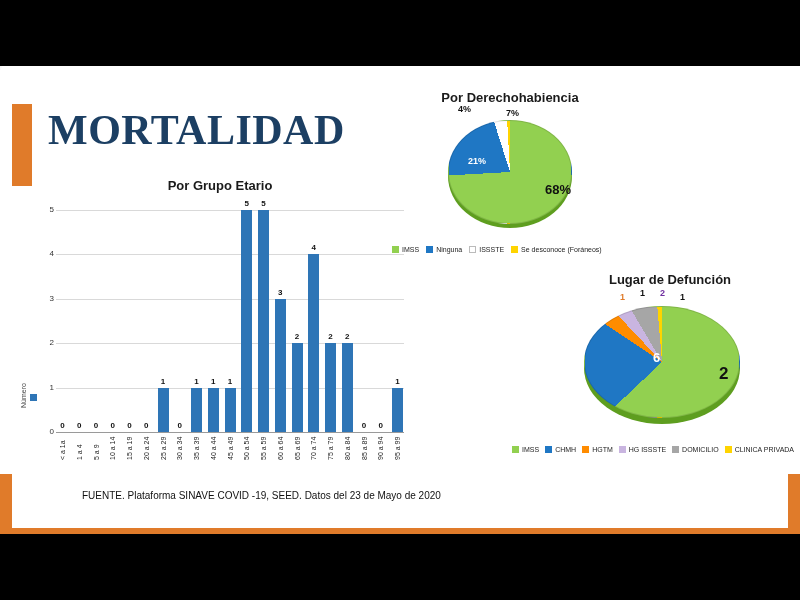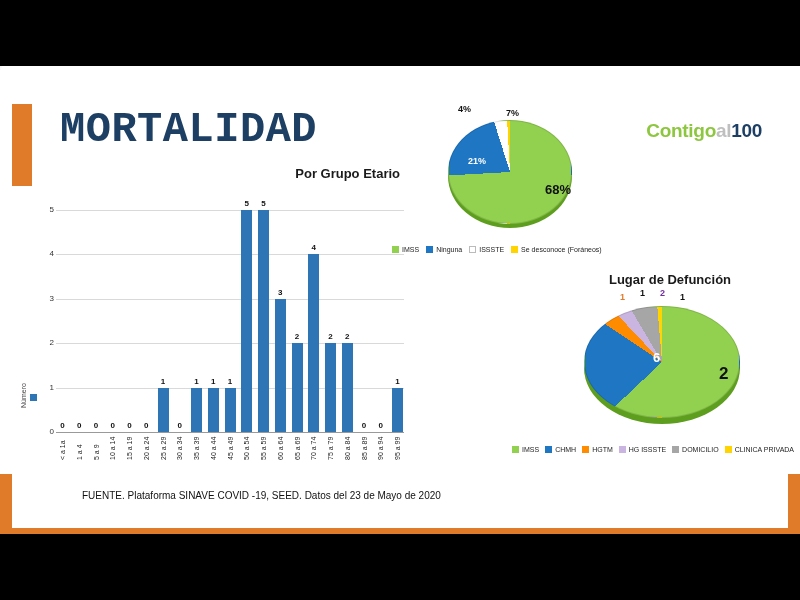--- a/index.html
+++ b/index.html
@@ -27,47 +27,47 @@
     pointer-events: none;
   }
   .accent-left {
     position: absolute;
     left: 12px; top: 38px;
     width: 20px; height: 82px;
     background: #e07b2a;
   }
   .title {
     position: absolute;
-    left: 60px; top: 40px;
+    left: 48px; top: 40px;
     font-size: 42px;
     font-weight: bold;
     color: #1c3f63;
     letter-spacing: 0.5px;
-    font-family: Liberation Mono, monospace;
+    font-family: Liberation Serif, serif;
   }
   .logo {
     position: absolute;
     right: 38px; top: 54px;
     font-size: 19px;
     font-weight: bold;
     letter-spacing: -0.3px;
   }
   .logo .c1 { color: #8dc63f; }
   .logo .c2 { color: #bfbfbf; }
   .logo .c3 { color: #1c3f63; }
 
   
   .chart-title {
     position: absolute;
     font-size: 13px;
     font-weight: bold;
     color: #1a1a1a;
     text-align: center;
   }
-  #bar-title { left: 40px; top: 100px; width: 360px; text-align: right; }
+  #bar-title { left: 40px; top: 112px; width: 360px; }
 
   #barchart {
     position: absolute;
     left: 18px; top: 132px;
     width: 400px; height: 300px;
   }
   .yaxis-label {
     position: absolute;
     left: 2px; top: 210px;
     font-size: 7px;
@@ -213,23 +213,20 @@
   }
 </style>
 </head>
 <body>
 
 <div id="slide">
 
   <div class="accent-left"></div>
   <div class="title">MORTALIDAD</div>
 
-  <div class="logo">
-    <span class="c1">Contigo</span><span class="c2">al</span><span class="c3">100</span>
-  </div>
 
   <div class="chart-title" id="bar-title">Por Grupo Etario</div>
 
   <div id="barchart">
     <div class="legend-square"></div>
     <div class="yaxis-label">Número</div>
     <div class="plot" id="plot">
         <div class="gridline" style="top: 0px;"></div>
         <div class="ytick" style="top: 0px;">5</div>
         <div class="gridline" style="top: 44.4px;"></div>
@@ -348,20 +345,21 @@
         <div class="xlab">65 a 69</div>
         <div class="xlab">70 a 74</div>
         <div class="xlab">75 a 79</div>
         <div class="xlab">80 a 84</div>
         <div class="xlab">85 a 89</div>
         <div class="xlab">90 a 94</div>
         <div class="xlab">95 a 99</div>
       </div>
   </div>
 
+  <div class="chart-title" id="pie1-title">Por Derechohabiencia</div>
 
   <div class="pie-wrap" style="left:440px; top:44px; width:140px; height:120px;">
     <div class="pie-shadow" style="left:8px; top:14px; width:124px; height:104px;"></div>
     <div class="pie" id="pie1" style="left: 8px; top: 10px; width: 124px; height: 104px; background: conic-gradient(rgb(146, 208, 80) 22deg, rgb(146, 208, 80) 266.8deg, rgb(31, 119, 196) 266.8deg, rgb(31, 119, 196) 342.4deg, rgb(255, 255, 255) 342.4deg, rgb(255, 255, 255) 356.8deg, rgb(255, 212, 0) 356.8deg, rgb(255, 212, 0) 382deg); border: 1px solid rgba(0, 0, 0, 0.12);"></div>
     <div class="pie-lbl big" style="left:62px; top:72px;">68%</div>
     <div class="pie-lbl white" style="left:16px; top:46px;margin-left:12px;">21%</div>
     <div class="pie-lbl" style="left:18px; top:-6px;">4%</div>
     <div class="pie-lbl" style="left:66px; top:-2px;">7%</div>
   </div>
 

